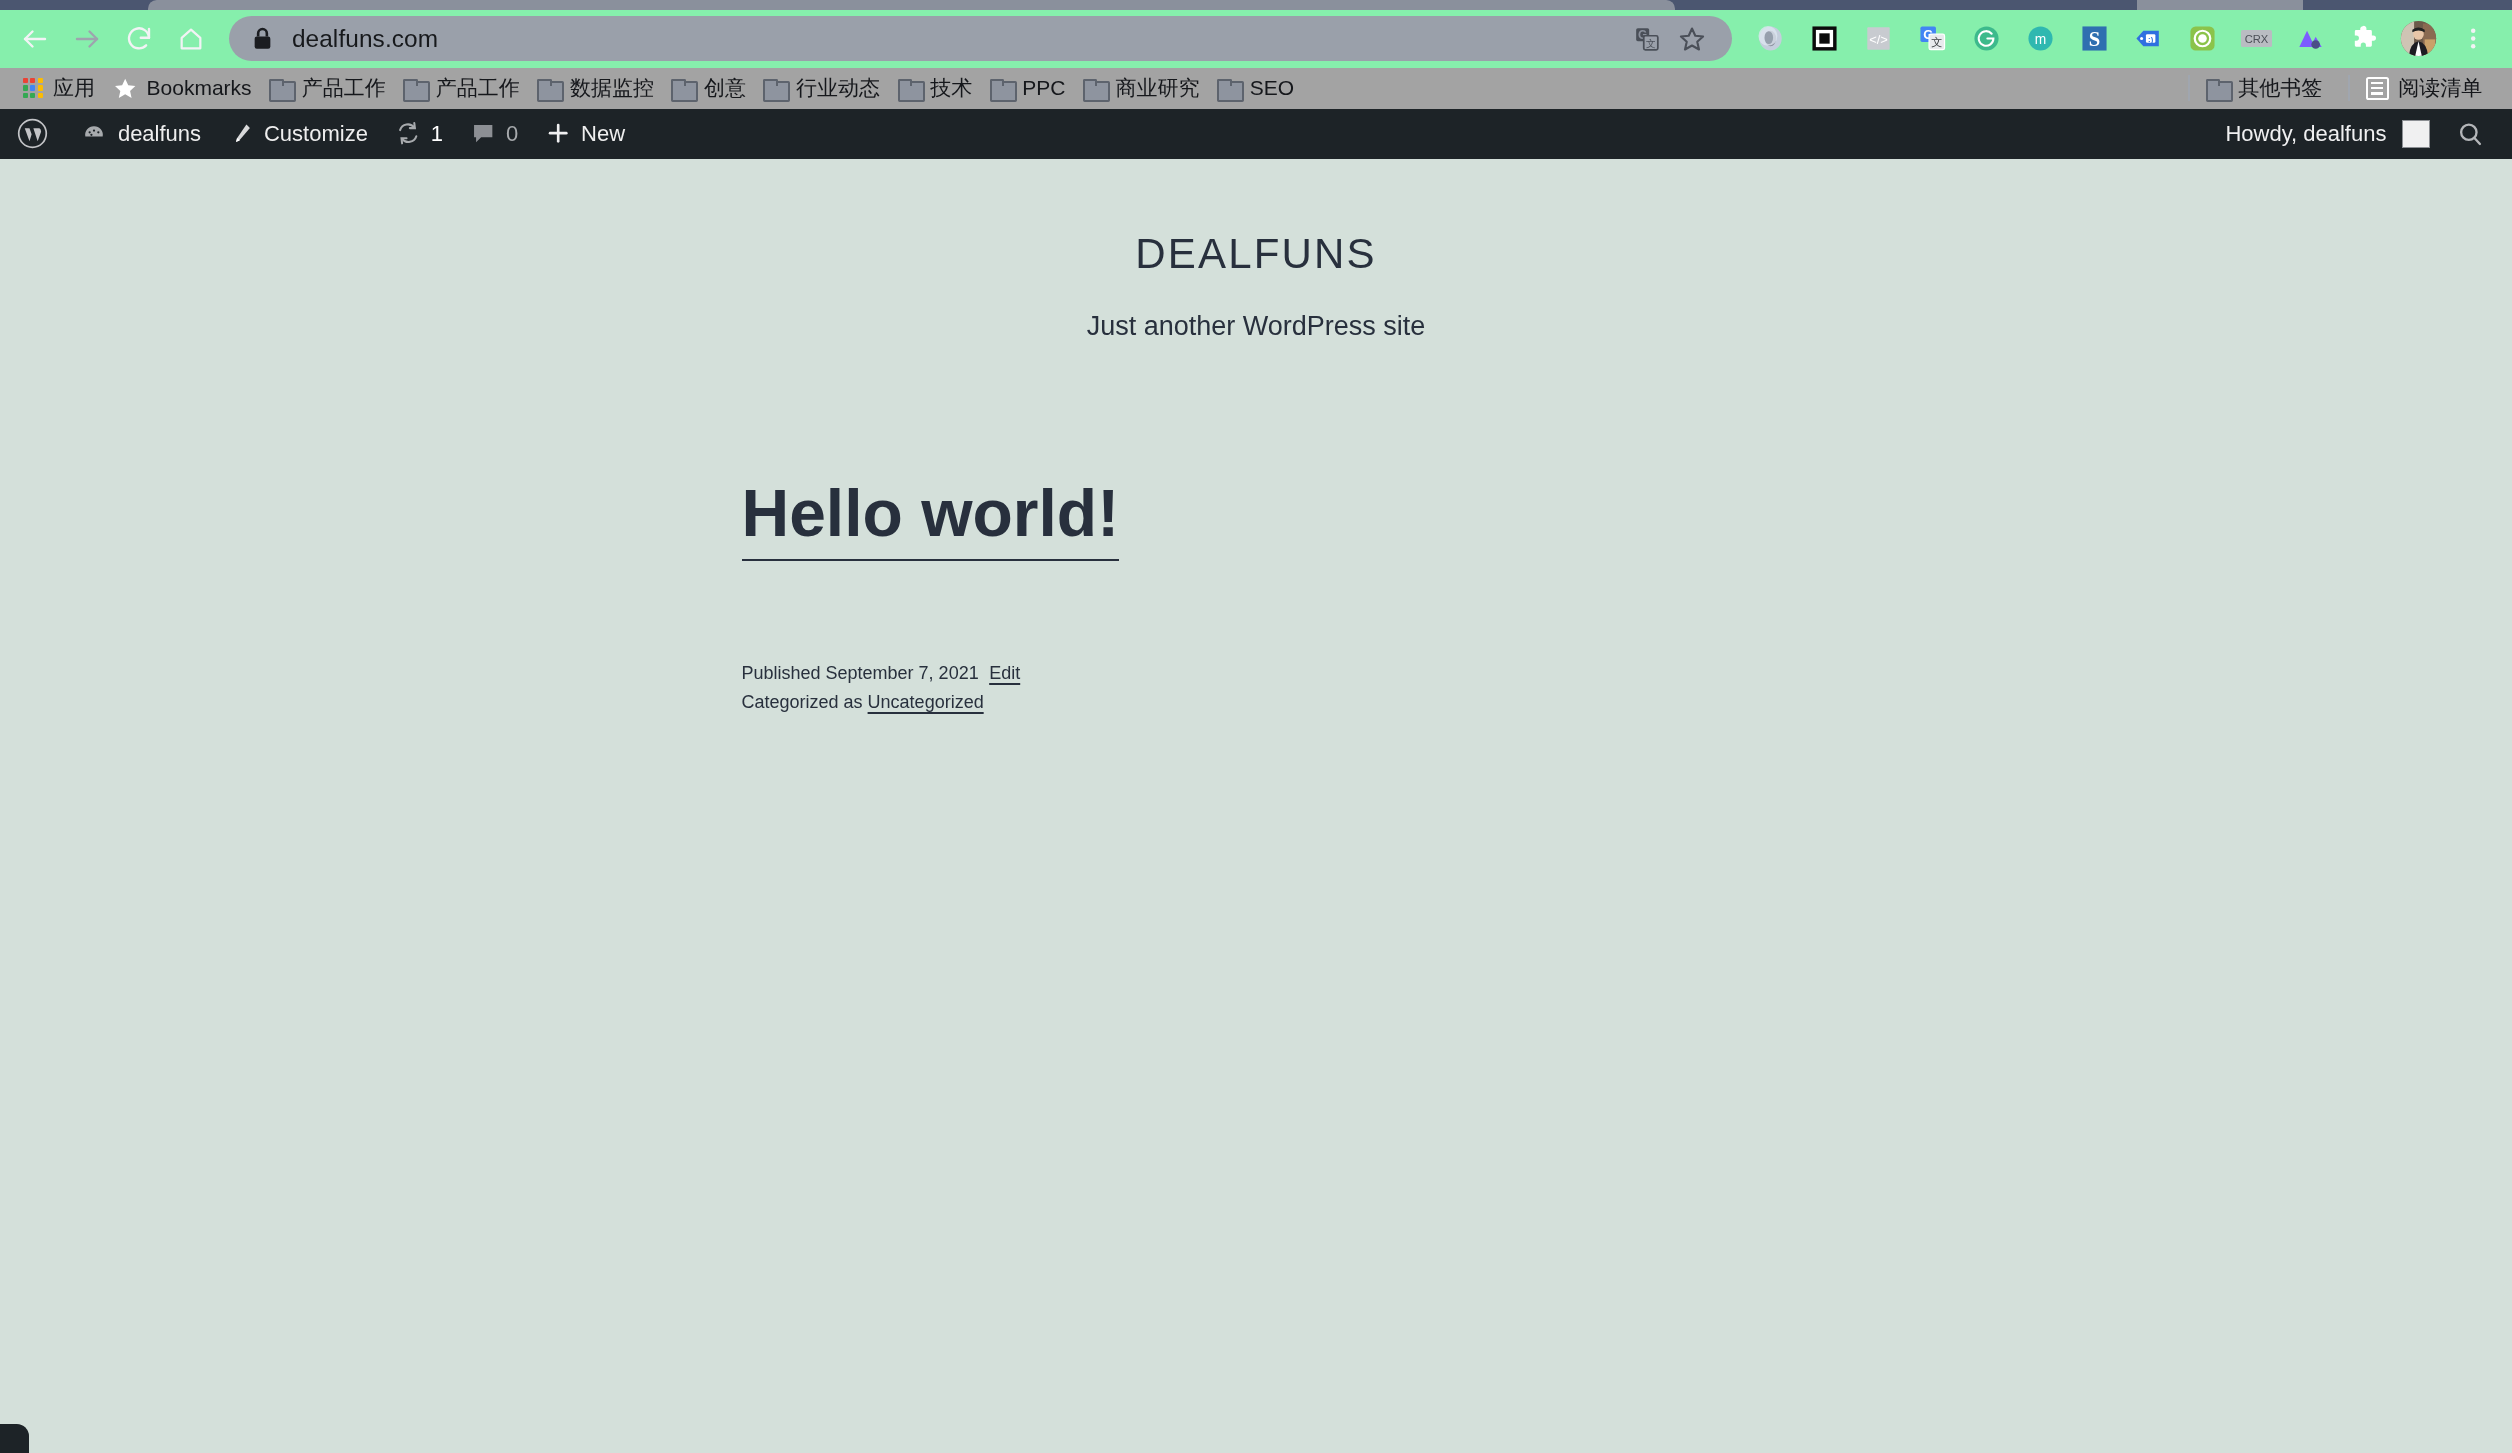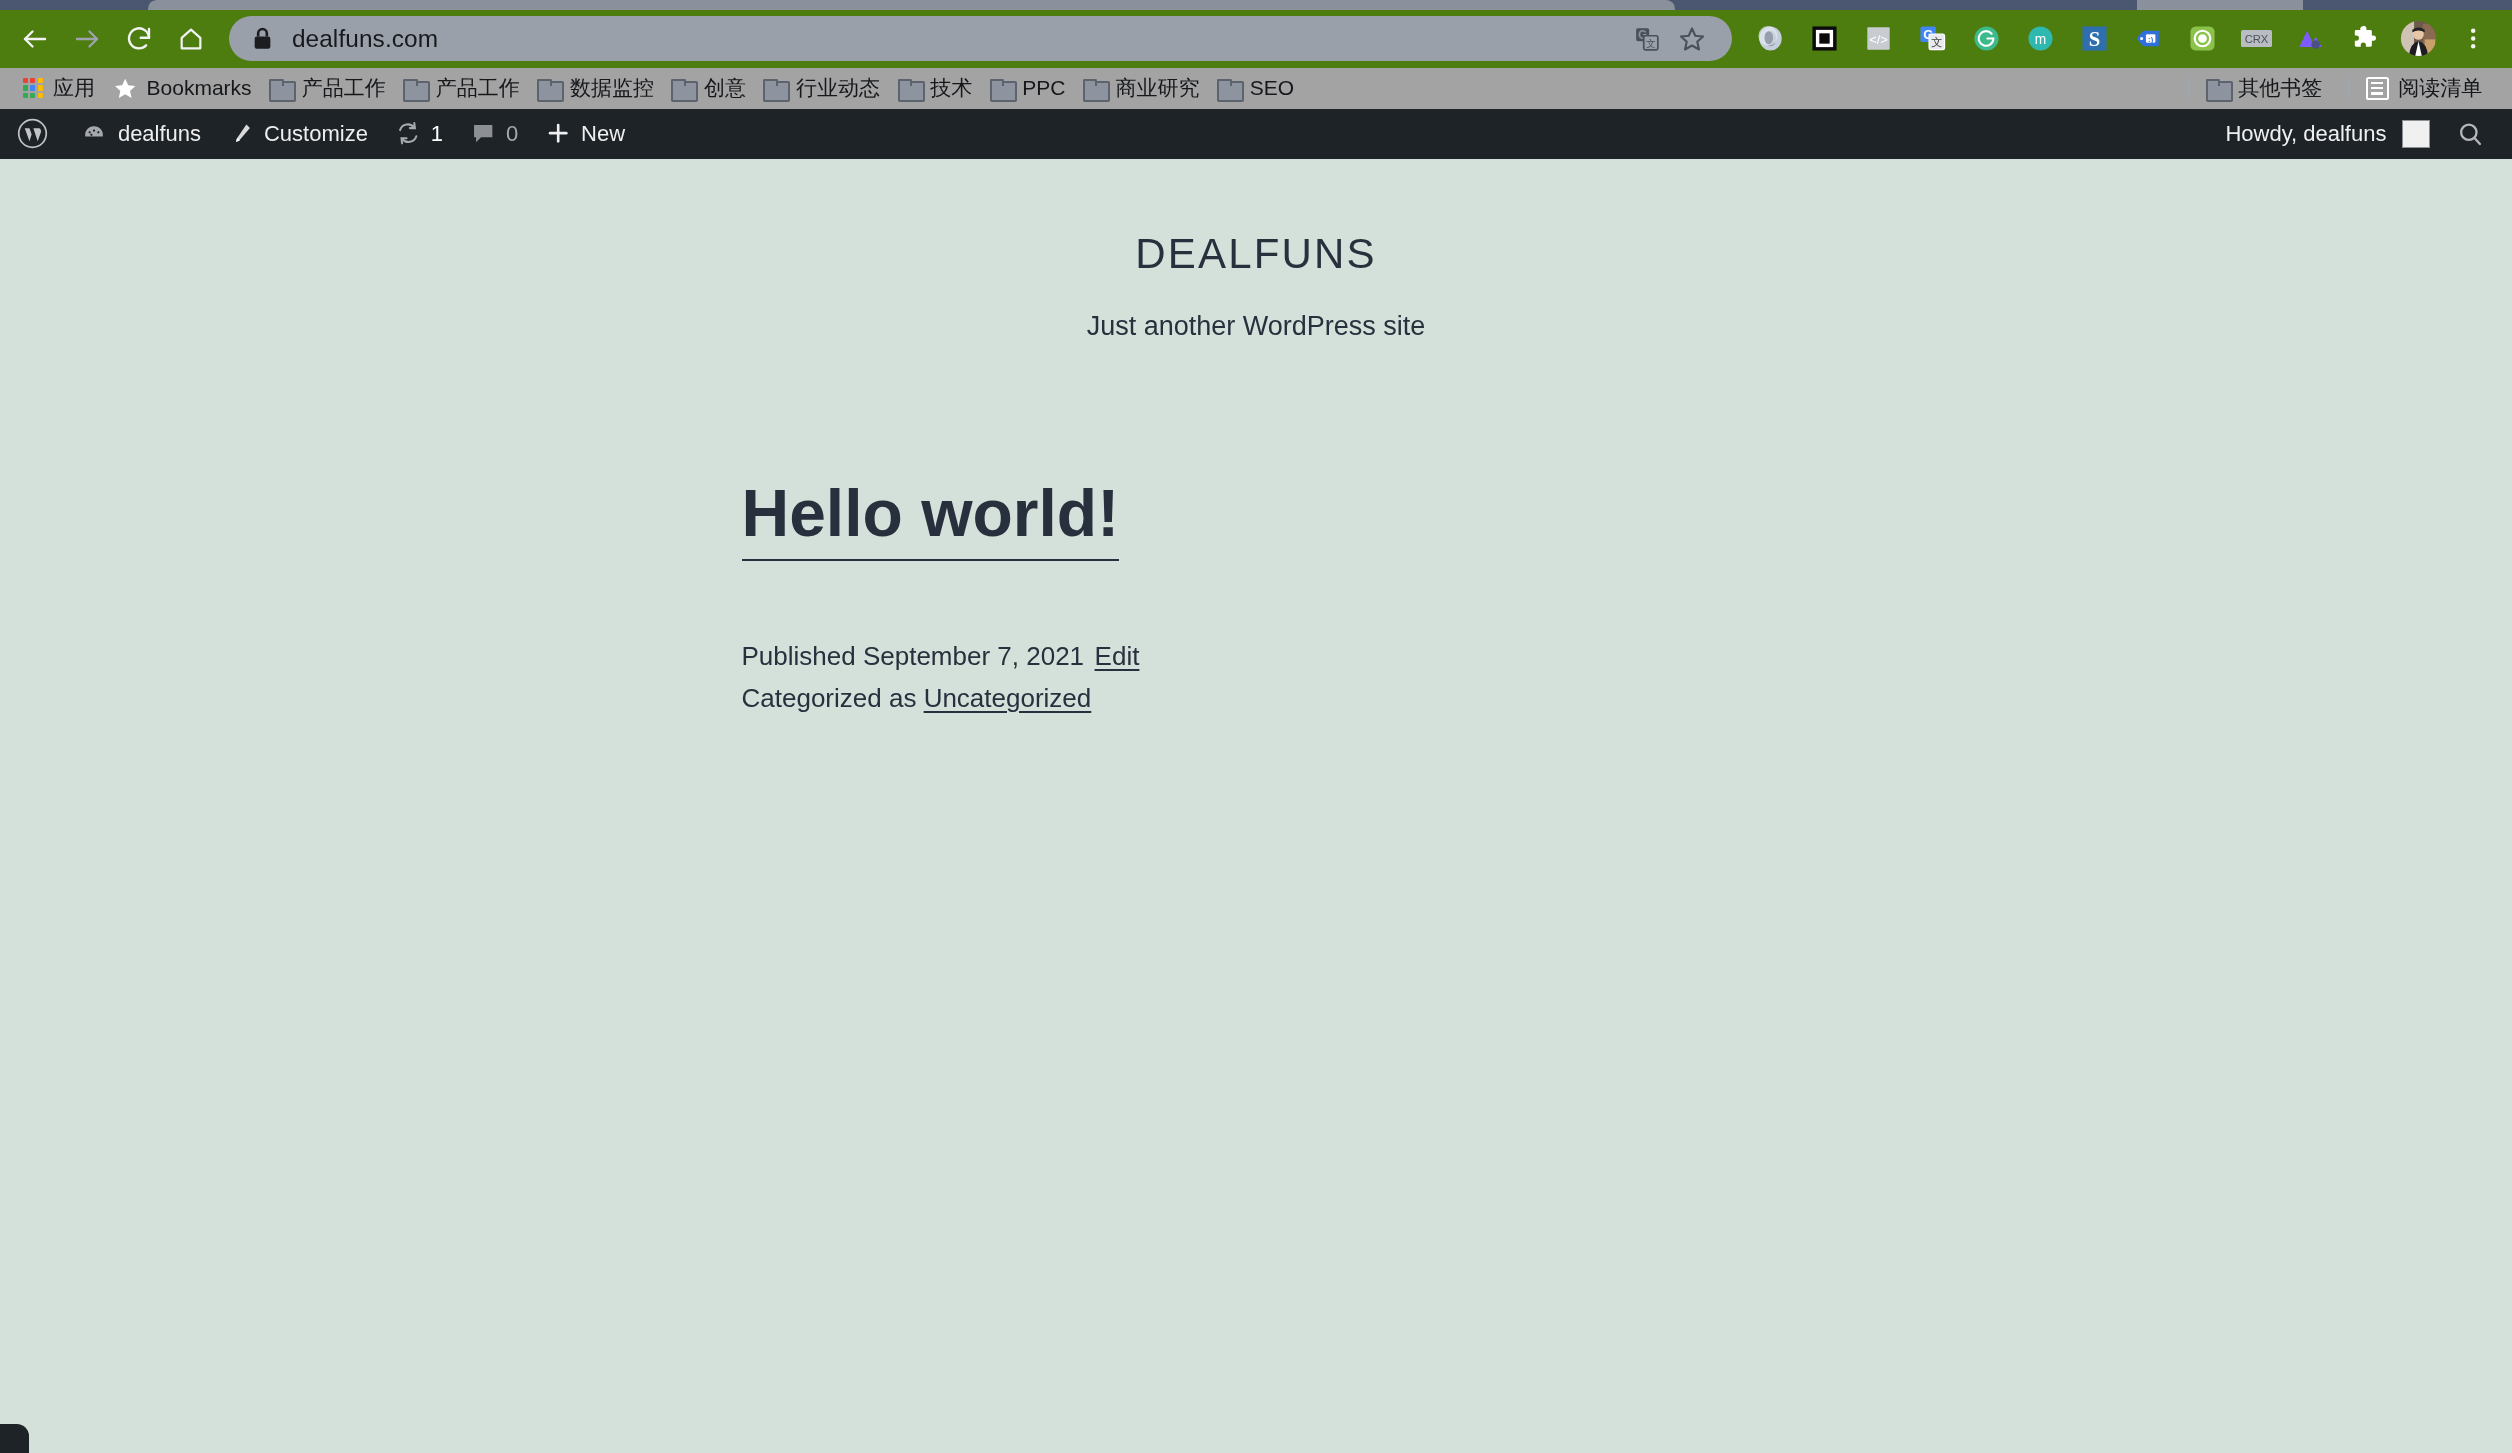--- a/index.html
+++ b/index.html
@@ -43,21 +43,21 @@
     height: 9.6px;
     background: #8a909c;
   }
 
   
   .toolbar {
     height: 58px;
     display: flex;
     align-items: center;
     padding: 0 12.2px 0 8.7px;
-    background: #4d7c0f;
+    background: #86efac;
     gap: 0px;
   }
 
   .nav-btn {
     width: 52px;
     height: 49px;
     display: flex;
     align-items: center;
     justify-content: center;
     flex: 0 0 auto;
@@ -213,22 +213,22 @@
     cursor: pointer;
   }
   .post-excerpt {
     margin-top: 49px;
     font-size: 31px;
     line-height: 1.72;
     color: #28303d;
     max-width: 1029px;
   }
   .post-meta {
-    margin-top: 74px;
-    font-size: 26px;
+    margin-top: 98px;
+    font-size: 18px;
     line-height: 1.62;
     color: #28303d;
   }
   .post-meta a {
     color: #28303d;
     text-decoration: underline;
     text-underline-offset: 4.4px;
     text-decoration-thickness: 1.7px;
   }
   .meta-gap { display:inline-block; width: 10.5px; }

